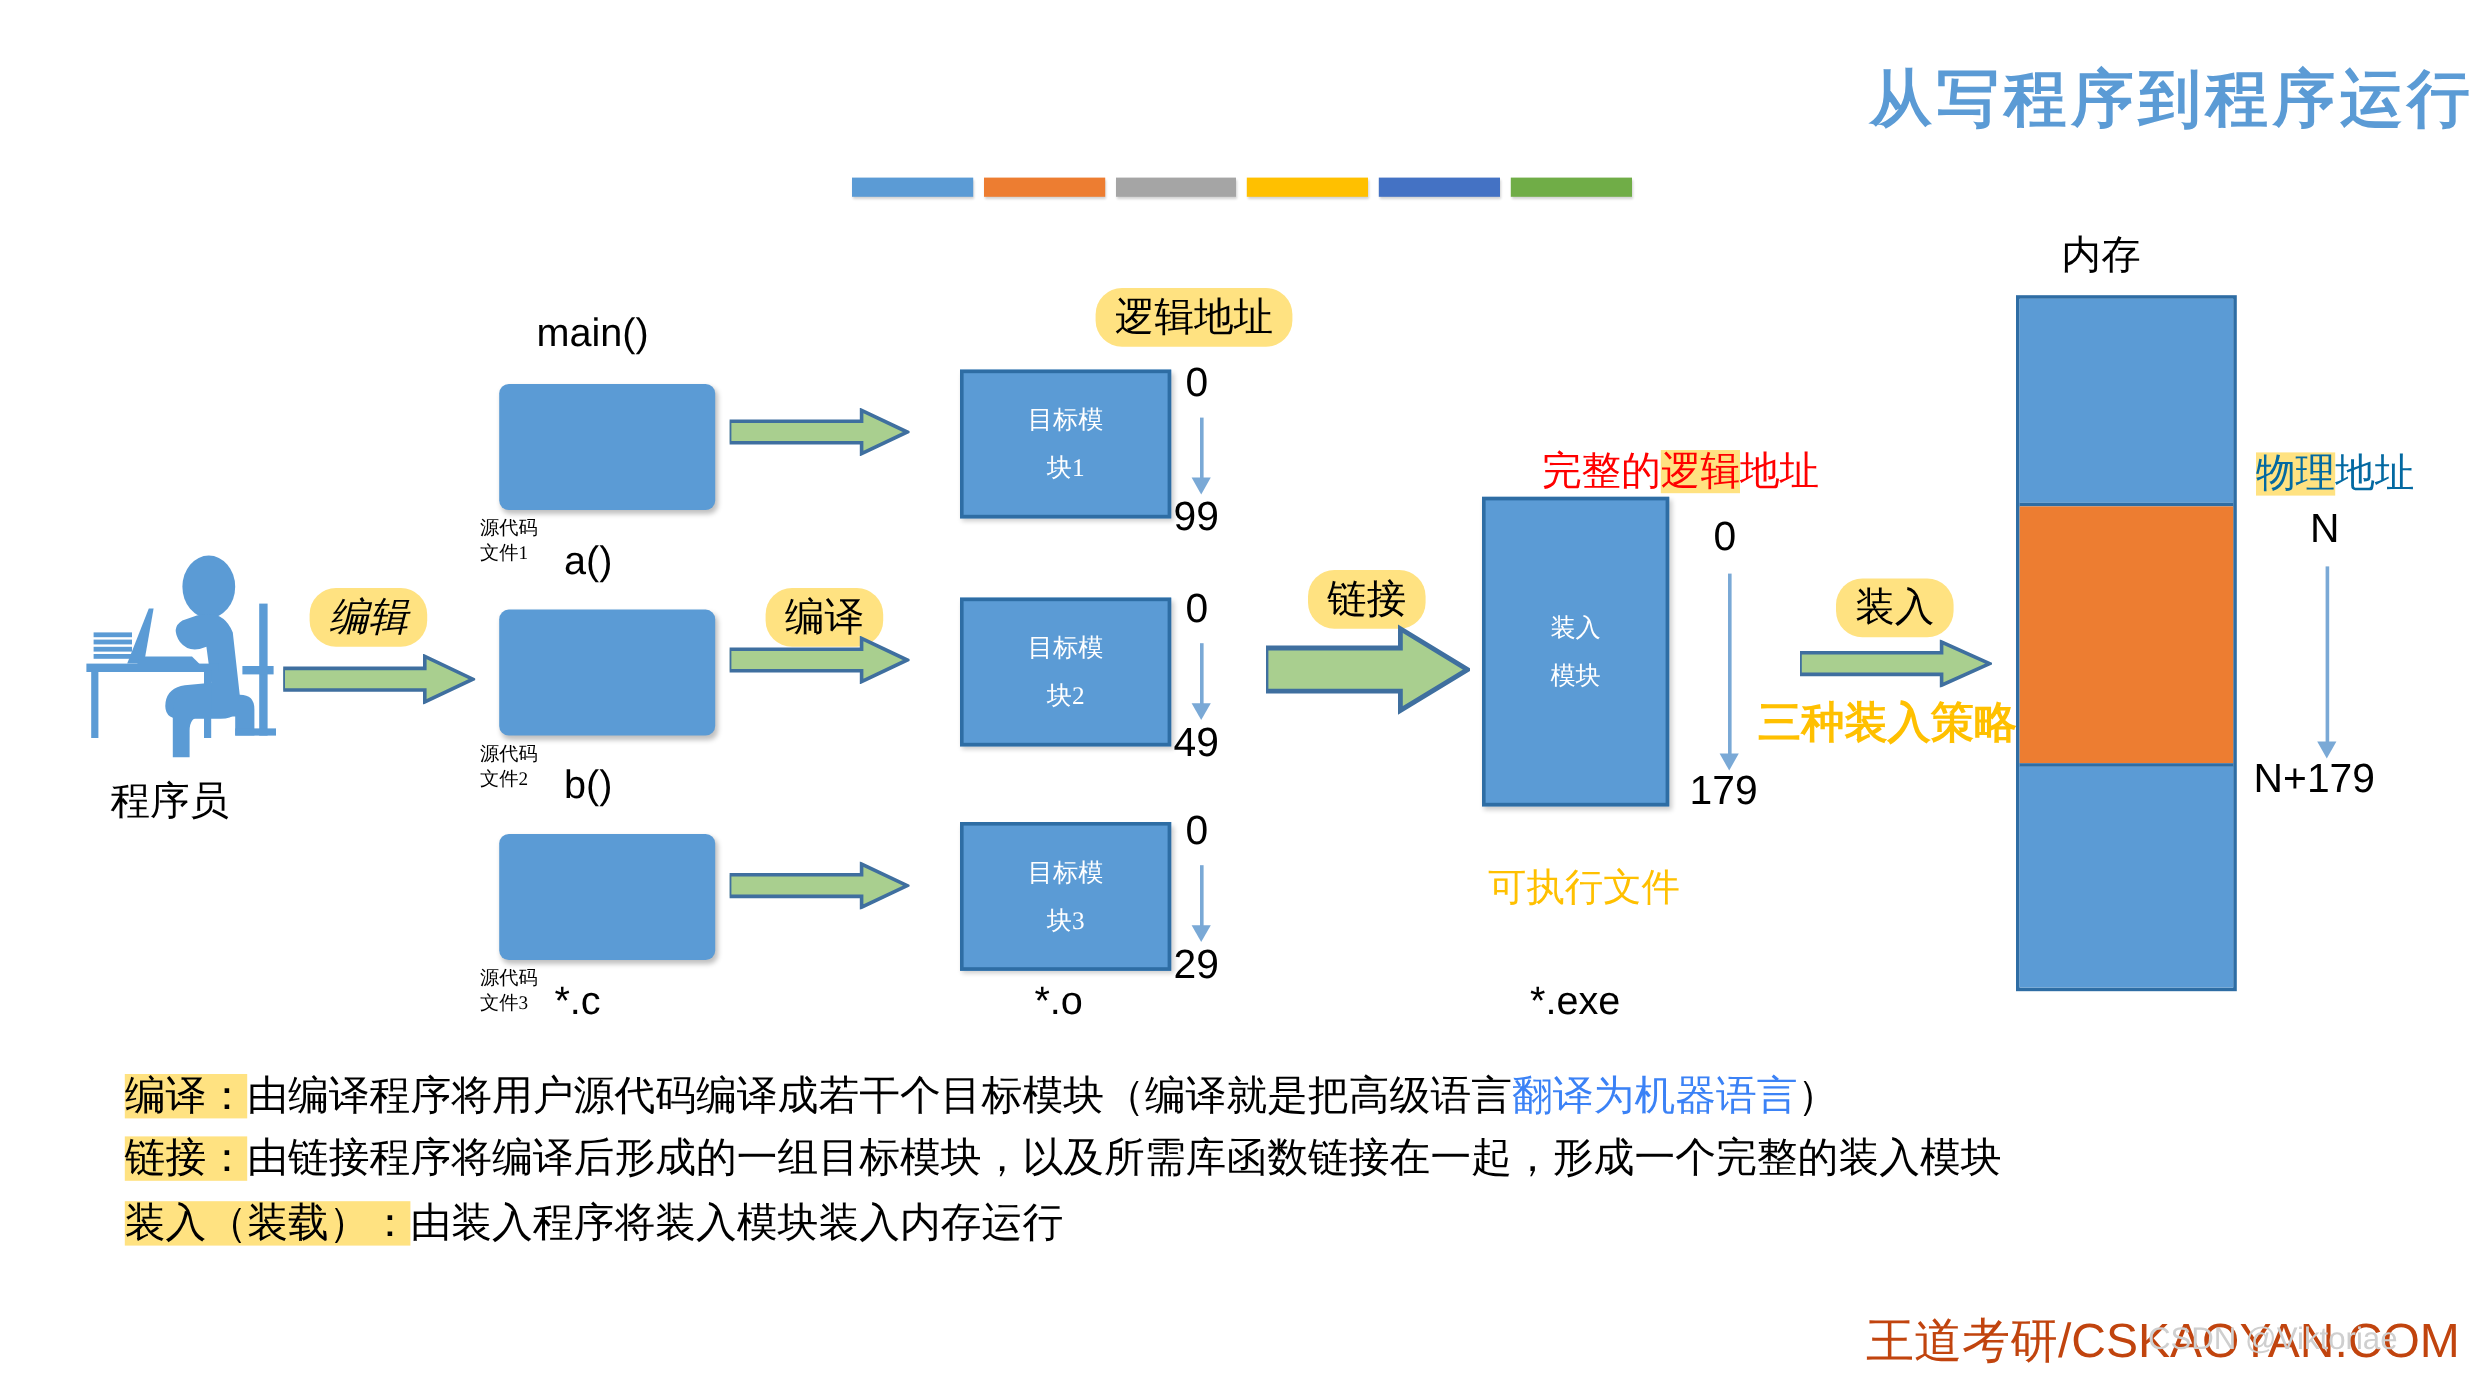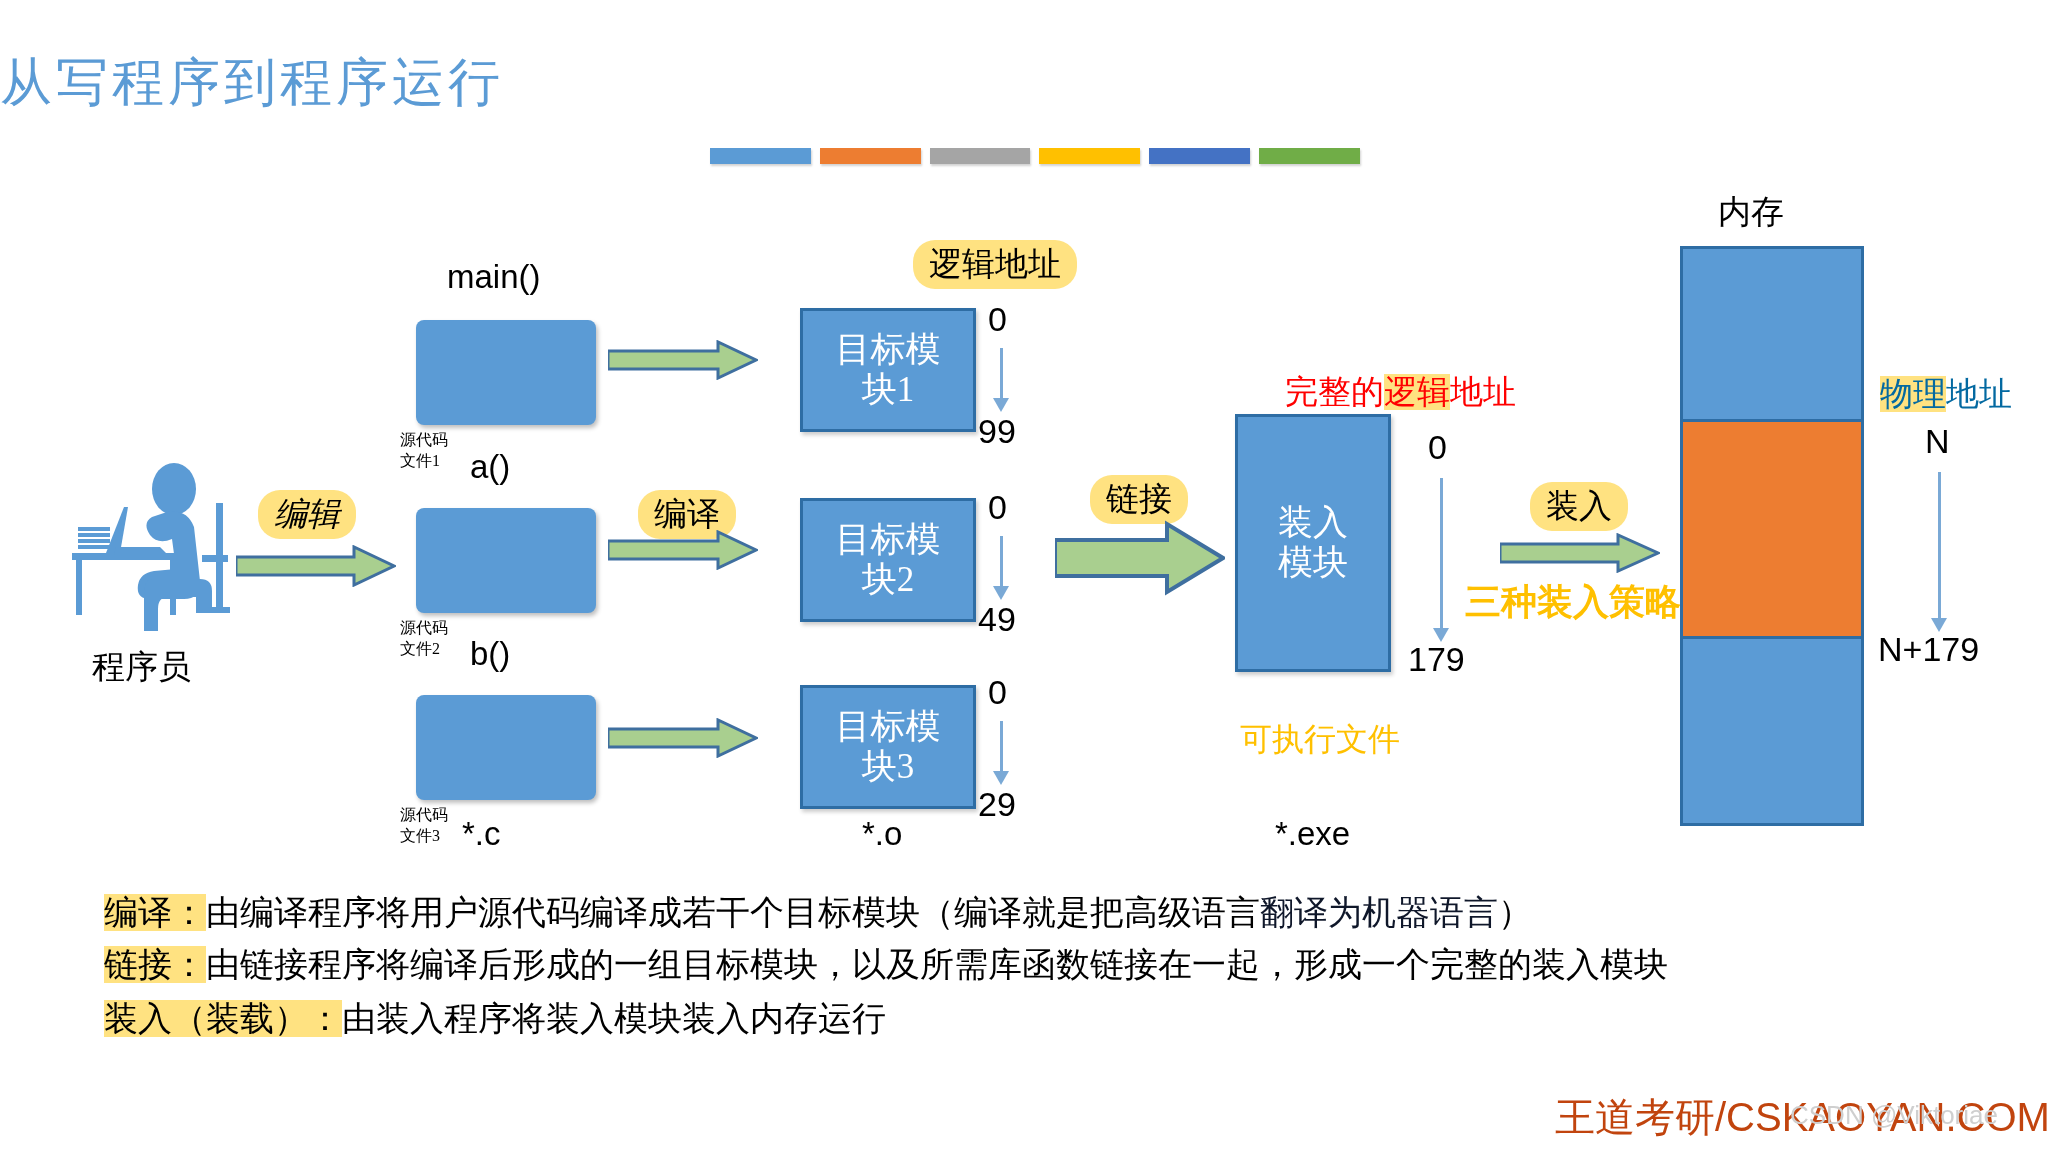--- a/index.html
+++ b/index.html
@@ -1,23 +1,23 @@
 <!DOCTYPE html>
 <html><head>
 <meta charset="utf-8">
 <style>
   html,body{margin:0;padding:0;background:#fff;}
   body{width:2062px;height:1150px;position:relative;overflow:hidden;
        font-family:"Liberation Sans","DejaVu Sans",sans-serif;}
   .abs{position:absolute;}
 
   
-  #title{left:0;top:48px;width:2062px;text-align:left;
+  #title{left:0;top:48px;width:2062px;text-align:right;
          font-family:"Liberation Serif","DejaVu Serif",serif;
-         font-size:52px;font-weight:400;color:#5b9bd5;letter-spacing:4px;}
+         font-size:52px;font-weight:700;color:#5b9bd5;letter-spacing:4px;}
   #title-bars{left:710px;top:148px;width:650px;height:16px;display:flex;gap:9px;}
   #title-bars i{flex:1;height:16px;display:block;box-shadow:1px 2px 2px rgba(0,0,0,.18);}
 
   
   .cn{font-family:"Liberation Serif","DejaVu Serif",serif;}
   .lbl{font-size:33px;color:#000;white-space:nowrap;}
   .num{font-family:"Liberation Sans","DejaVu Sans",sans-serif;font-size:34px;color:#000;}
   .mono-lbl{font-family:"Liberation Sans","DejaVu Sans",sans-serif;font-size:33px;color:#000;}
 
   
@@ -25,38 +25,38 @@
   .hl-sq{background:#ffe281;display:inline;}
 
   
   .scroll{width:180px;height:105px;background:#5b9bd5;border-radius:8px;
           box-shadow:2px 3px 4px rgba(0,0,0,.25);}
 
   
   .bluebox{background:#5b9bd5;border:3px solid #2e6da4;
            box-shadow:2px 3px 4px rgba(0,0,0,.2);
            color:#fff;display:flex;align-items:center;justify-content:center;
-           text-align:center;font-size:35px;line-height:40px;}
+           text-align:center;font-size:21px;line-height:40px;}
 
   
   .garrow{display:block;}
 
   
   .vline{background:#7aa9d6;width:3px;}
   .vhead{width:0;height:0;border-left:8px solid transparent;border-right:8px solid transparent;
          border-top:14px solid #7aa9d6;}
 
   
   #mem{left:1680px;top:246px;width:178px;height:574px;border:3px solid #2e6da4;}
   #mem .seg{width:100%;}
   #mem .sep{height:3px;background:#2e6da4;}
 
   
   .para{font-family:"Liberation Serif","DejaVu Serif",serif;font-size:34px;color:#000;white-space:nowrap;}
-  .red{color:#0f172a;font-family:Liberation Mono, monospace;}
+  .red{color:#3b82f6;font-family:Liberation Mono, monospace;}
   .gold{color:#ffc000;}
 
   
   #wm{left:1555px;top:1090px;font-size:40px;color:#c1440e;font-weight:400;white-space:nowrap;
       font-family:"Liberation Sans","DejaVu Sans",sans-serif;}
   #wm2{left:1790px;top:1100px;font-size:26px;color:#cfcfcf;white-space:nowrap;}
 </style>
 </head>
 <body>
 

